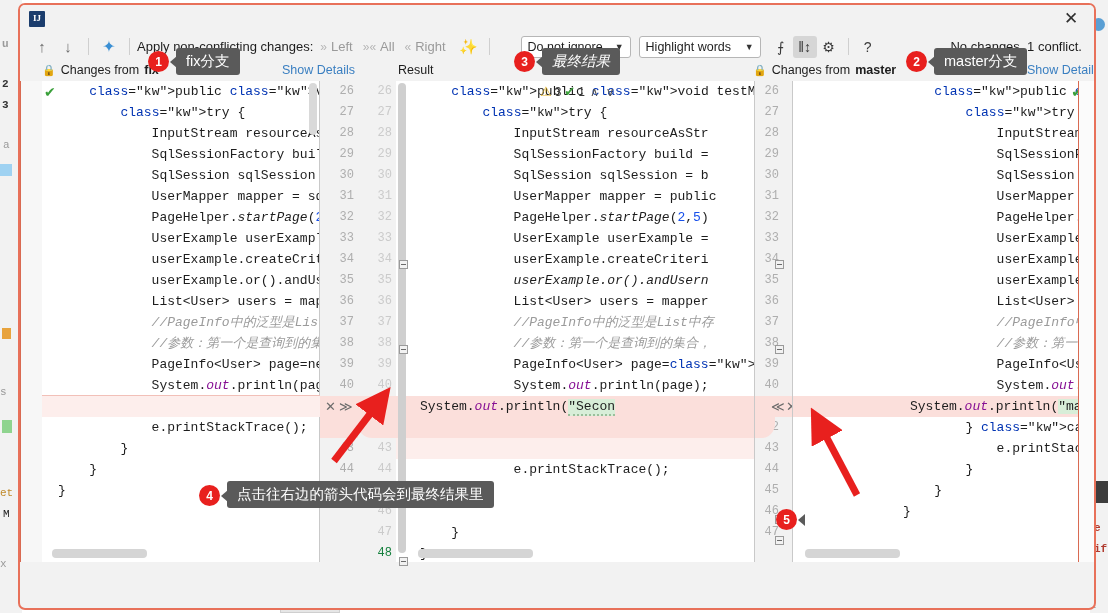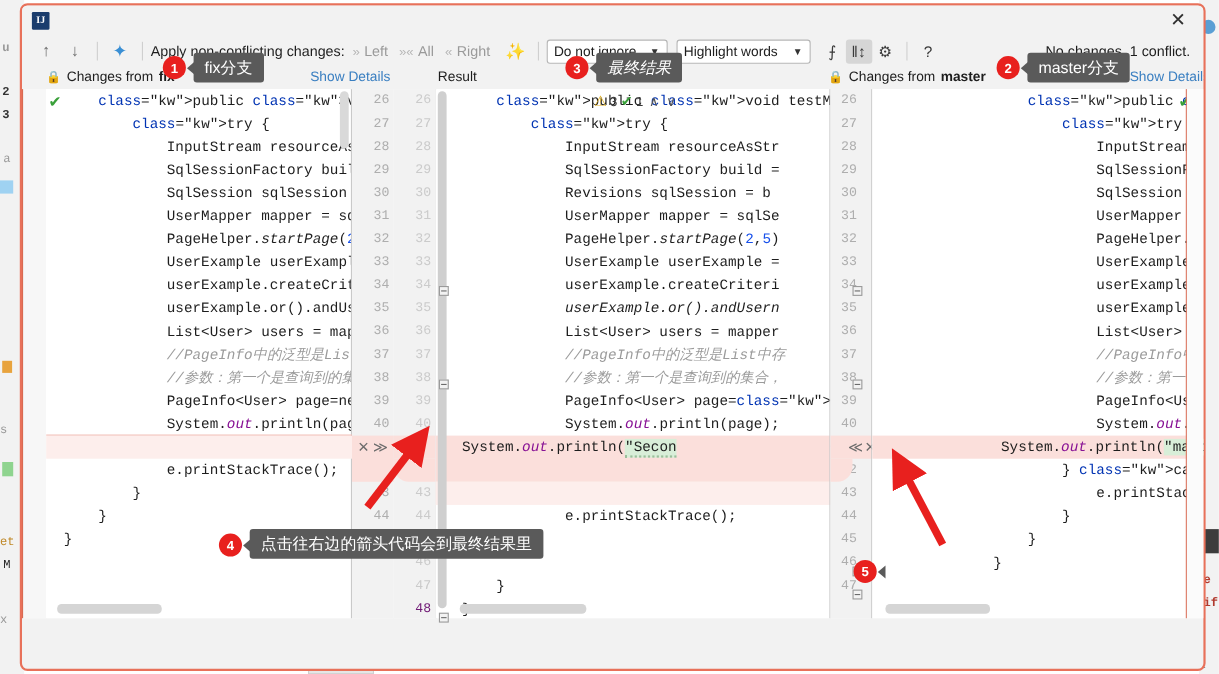--- a/index.html
+++ b/index.html
@@ -218,21 +218,21 @@
     <div class="tb-link">
       <span class="chev">»«</span>
       <span>All</span>
     </div>
     <div class="tb-link">
       <span class="chev">«</span>
       <span>Right</span>
     </div>
     <div class="tb-icon" style="color:#c6c6c6;">✨</div>
     <div class="tb-sep"></div>
-    <div class="tb-combo" style="width:110px;">
+    <div class="tb-combo" style="width:110px;margin-left:24px;">
       <span>Do not ignore</span>
       <span class="arrow">▼</span>
     </div>
     <div class="tb-combo" style="width:122px;">
       <span>Highlight words</span>
       <span class="arrow">▼</span>
     </div>
     <div class="tb-toggle">⨍</div>
     <div class="tb-toggle on">‖↕</div>
     <div class="tb-toggle">⚙</div>
@@ -335,41 +335,41 @@
           <div class="ln" style="top: 252px; right: 4px; color: rgb(203, 203, 203);">38</div>
           <div class="ln" style="top: 273px; right: 4px; color: rgb(203, 203, 203);">39</div>
           <div class="ln" style="top: 294px; right: 4px; color: rgb(203, 203, 203);">40</div>
           <div class="ln" style="top: 315px; right: 4px; color: rgb(203, 203, 203);">41</div>
           <div class="ln" style="top: 336px; right: 4px; color: rgb(203, 203, 203);">42</div>
           <div class="ln" style="top: 357px; right: 4px; color: rgb(203, 203, 203);">43</div>
           <div class="ln" style="top: 378px; right: 4px; color: rgb(203, 203, 203);">44</div>
           <div class="ln" style="top: 399px; right: 4px; color: rgb(203, 203, 203);">45</div>
           <div class="ln" style="top: 420px; right: 4px; color: rgb(203, 203, 203);">46</div>
           <div class="ln" style="top: 441px; right: 4px; color: rgb(203, 203, 203);">47</div>
-          <div class="ln" style="top: 462px; right: 4px; color: #701a75;">48</div>
+          <div class="ln" style="top: 462px; right: 4px; color: #15803d;">48</div>
         </div>
     </div>
 
     <div class="conflict-band" style="left:300px;width:38px;top:315px;height:42px;background:#fbdfdb;"></div>
     <div class="conflict-band" style="left:338px;width:38px;top:315px;height:21px;background:#fbdfdb;"></div>
     <div class="conflict-band" style="left:338px;width:38px;top:336px;height:21px;background:#fbdfdb;border-bottom-left-radius:14px;"></div>
 
     <div class="marker" style="left:305px;top:315px;line-height:21px;">✕</div>
     <div class="marker" style="left:319px;top:315px;line-height:21px;">≫</div>
 
     <div class="vsep" style="left:376px;"></div>
 
     <div class="pane" id="pane-mid">
       <div id="mid-code">
           <div class="code-line" style="top: 0px; padding-left: 24px;">    <span <span="" class="kw">class</span>="kw"&gt;public <span <span="" class="kw">class</span>="kw"&gt;void testMBG</div>
           <div class="code-line" style="top: 21px; padding-left: 24px;">        <span <span="" class="kw">class</span>="kw"&gt;try {</div>
           <div class="code-line" style="top: 42px; padding-left: 24px;">            InputStream resourceAsStr</div>
           <div class="code-line" style="top: 63px; padding-left: 24px;">            SqlSessionFactory build = </div>
-          <div class="code-line" style="top: 84px; padding-left: 24px;">            Revisions sqlSession = b</div>
-          <div class="code-line" style="top: 105px; padding-left: 24px;">            UserMapper mapper = sqlSe</div>
+          <div class="code-line" style="top: 84px; padding-left: 24px;">            SqlSession sqlSession = b</div>
+          <div class="code-line" style="top: 105px; padding-left: 24px;">            UserMapper mapper = public</div>
           <div class="code-line" style="top: 126px; padding-left: 24px;">            PageHelper.<span class="mth">startPage</span>(<span class="num">2</span>,<span class="num">5</span>)</div>
           <div class="code-line" style="top: 147px; padding-left: 24px;">            UserExample userExample =</div>
           <div class="code-line" style="top: 168px; padding-left: 24px;">            userExample.createCriteri</div>
           <div class="code-line" style="top: 189px; padding-left: 24px; font-style: italic;">            userExample.or().andUsern</div>
           <div class="code-line" style="top: 210px; padding-left: 24px;">            List&lt;User&gt; users = mapper</div>
           <div class="code-line" style="top: 231px; padding-left: 24px;"><span class="cmt">            //PageInfo中的泛型是List中存</span></div>
           <div class="code-line" style="top: 252px; padding-left: 24px;"><span class="cmt">            //参数：第一个是查询到的集合，</span></div>
           <div class="code-line" style="top: 273px; padding-left: 24px;">            PageInfo&lt;User&gt; page=<span <span="" class="kw">class</span>="kw"&gt;new P</div>
           <div class="code-line" style="top: 294px; padding-left: 24px;">            System.<span class="fld">out</span>.println(page);</div>
           <div class="code-line" style="top: 315px; padding-left: 24px;">            System.<span class="fld">out</span>.println(<span <span="" class="kw">class</span>="str"&gt;"Secon</div>

